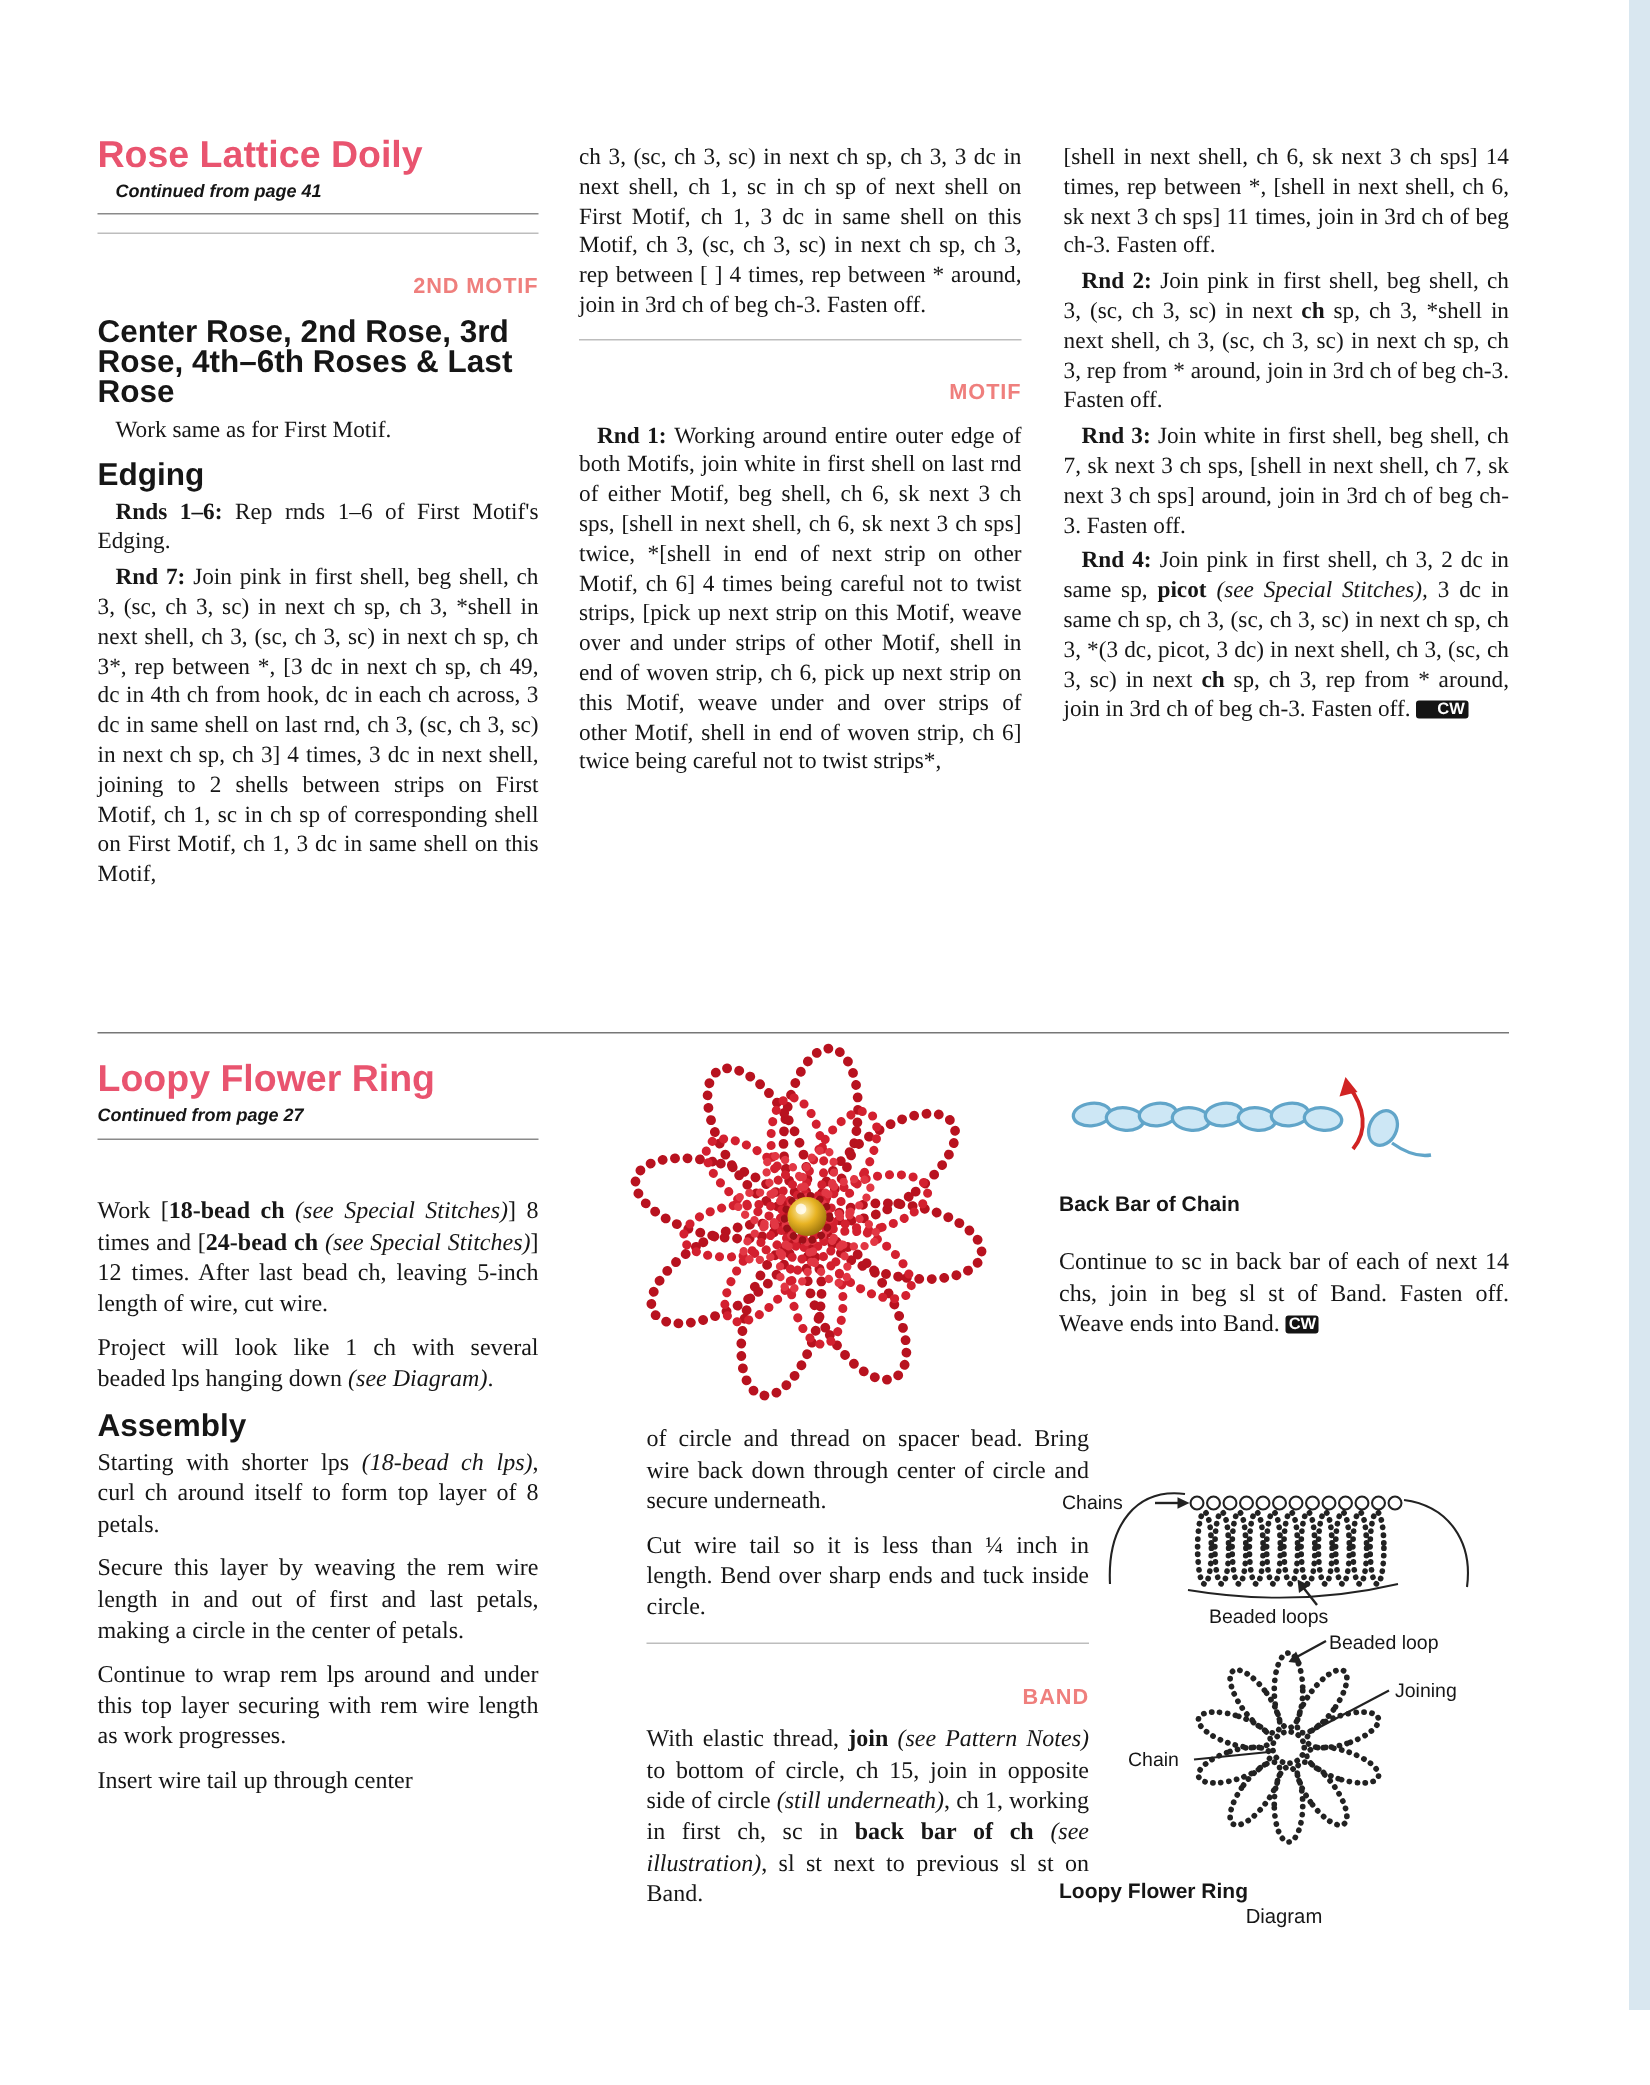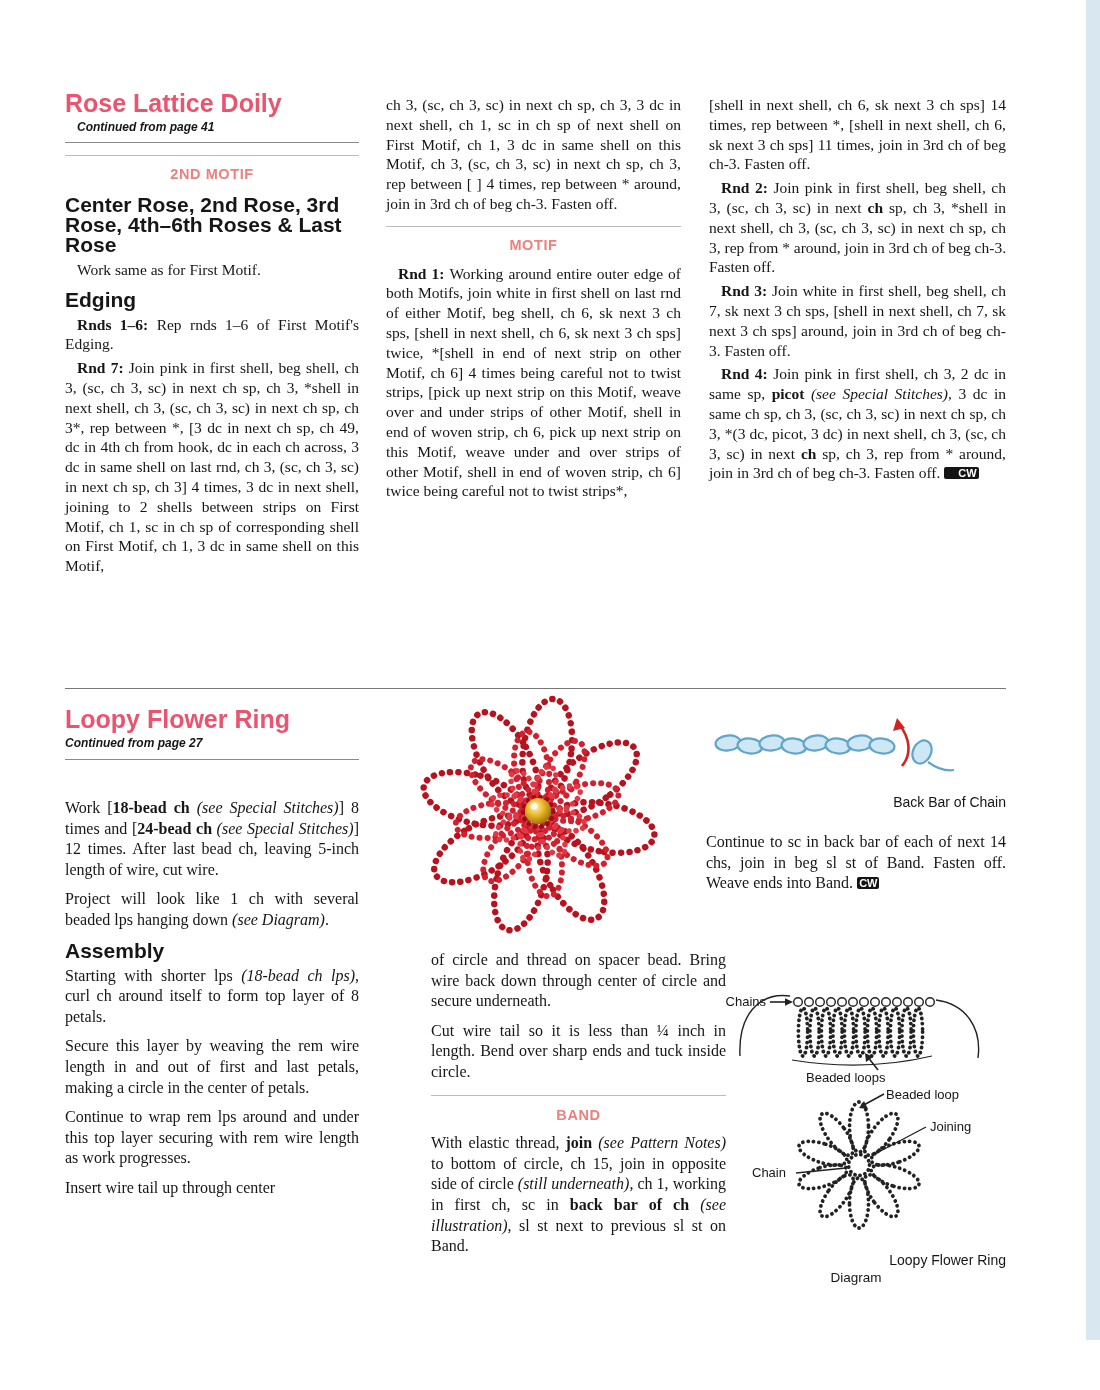--- a/index.html
+++ b/index.html
@@ -17,35 +17,35 @@
   p.noindent{text-indent:0 !important;}
 
   .art-title{font-family:"Liberation Sans",sans-serif;font-weight:bold;font-size:25px;
              line-height:27px;color:#e9546f;margin:0 0 3px 0;text-align:left;text-indent:0;}
   .continued{font-family:"Liberation Sans",sans-serif;font-weight:bold;font-style:italic;
              font-size:12px;line-height:14px;margin:0;text-align:left;text-indent:0;}
   .head-rule{border:none;border-top:1px solid #8a8a8a;margin:8px 0 10px 0;}
 
   .subhead{font-family:"Liberation Sans",sans-serif;font-weight:bold;font-size:14.5px;
            letter-spacing:.6px;color:#ef7f7d;border-top:1px solid #bdbdbd;
-           padding-top:9px;margin:12px 0 8px 0;text-align:center;text-indent:0;}
+           padding-top:26px;margin:12px 0 8px 0;text-align:right;text-indent:0;}
   .bhead{font-family:"Liberation Sans",sans-serif;font-weight:bold;font-size:21px;
          line-height:20px;margin:10px 0 5px 0;text-align:left;text-indent:0;}
   .seg-b{font-weight:bold;}
   .seg-i{font-style:italic;}
 
   .cw{display:inline-block;background:#141414;color:#fff;font-family:"Liberation Sans",sans-serif;
       font-weight:bold;font-size:11px;line-height:12px;padding:0 2px;border-radius:2px;
       vertical-align:1px;}
 
   .divider{position:absolute;left:65px;top:688px;width:941px;border-top:1.5px solid #777;}
 
   .abs{position:absolute;}
-  .cap{font-family:"Liberation Sans",sans-serif;font-weight:normal;font-size:14px;
-       text-align:right;}
+  .cap{font-family:"Liberation Sans",sans-serif;font-weight:bold;font-size:14px;
+       text-align:left;}
   .cap-sub{font-family:"Liberation Sans",sans-serif;font-size:13.5px;text-align:center;}
   .dlabel{position:absolute;font-family:"Liberation Sans",sans-serif;font-size:13px;
           line-height:15px;white-space:nowrap;}
 
   .footer{position:absolute;left:500px;top:1344px;width:548px;display:flex;
           justify-content:flex-end;align-items:baseline;gap:12px;}
   .footer-text{font-family:"Liberation Sans",sans-serif;font-weight:bold;font-size:10px;
                letter-spacing:.4px;color:#222;}
   .page-num{font-family:"Liberation Serif",serif;font-weight:bold;font-size:21px;color:#111;}
 </style>
@@ -264,21 +264,21 @@
         </g>
         <g>
           <line x1="64" y1="62" x2="84" y2="62" stroke="#222" stroke-width="1.6"></line>
           <polygon points="87,62 79,58.2 79,65.8" fill="#222"></polygon>
         </g>
         <g>
           <line x1="172" y1="130" x2="161" y2="116" stroke="#222" stroke-width="1.6"></line>
           <polygon points="159,113 160,122 167,117" fill="#222"></polygon>
         </g>
       </svg>
-      <div class="dlabel" style="left:2px;top:54px;width:58px;text-align:right;">Chains</div>
+      <div class="dlabel" style="left:2px;top:54px;width:58px;">Chains</div>
       <div class="dlabel" style="left:100px;top:130px;">Beaded loops</div>
     </div>
 
     <div class="abs" style="left:28px;top:369px;width:262px;height:152px;">
       <svg width="262" height="152" viewBox="0 0 262 152">
         <g fill="none" stroke="#222" stroke-width="3.8" stroke-dasharray="0.1 5.2" stroke-linecap="round">
           <g transform="translate(125,84) rotate(0)">
               <ellipse cx="0" cy="-38" rx="9.5" ry="25"></ellipse>
             </g>
           <g transform="translate(125,84) rotate(36)">

